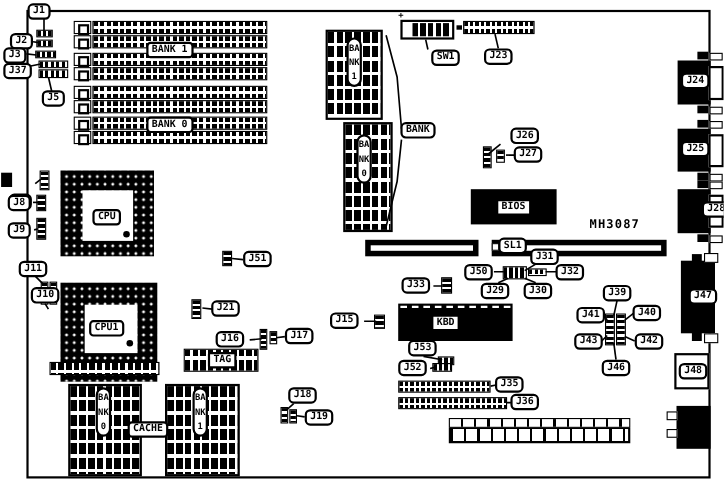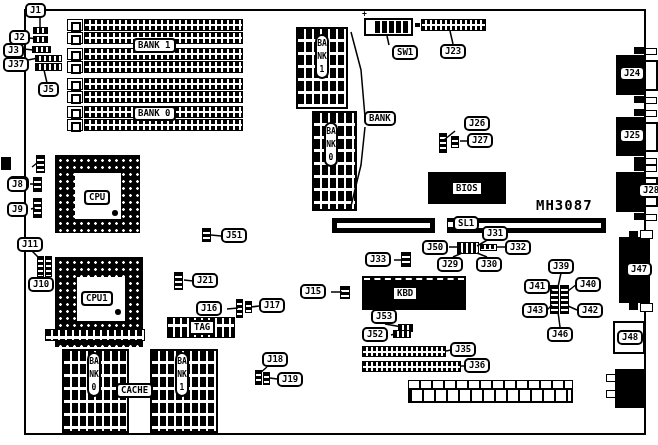--- a/index.html
+++ b/index.html
@@ -36,21 +36,21 @@
   .portbox{position:absolute;z-index:2;background:#fff;border:2px solid #000}
   .tab{position:absolute;z-index:2;background:#fff;border:1px solid #000}
   
   .co{position:absolute;z-index:3;background:#fff;border:2px solid #000;border-radius:5px;
       font-size:9px;font-weight:bold;line-height:11px;padding:0 3px;white-space:nowrap}
   .lbl{position:absolute;z-index:3;background:#fff;border:2px solid #000;border-radius:2px;
       font-size:9px;font-weight:bold;line-height:11px;padding:0 3px;white-space:nowrap}
   .vlabel{position:absolute;z-index:3;background:#fff;border:2px solid #000;border-radius:7px;
       width:14px;font-size:8px;font-weight:bold;line-height:13px;text-align:center;
       word-break:break-all;padding:1px 0}
-  .txt{position:absolute;z-index:3;font-size:14px;font-weight:bold;letter-spacing:1px;white-space:nowrap}
+  .txt{position:absolute;z-index:3;font-size:11px;font-weight:bold;letter-spacing:1px;white-space:nowrap}
   svg.ptr{position:absolute;left:0;top:0;z-index:2}
 </style>
 </head>
 <body>
 
 <div id="board">
 
   <svg class="ptr" width="658" height="445">
     <rect x="25" y="10" width="620" height="424" fill="none" stroke="#000" stroke-width="2"></rect>
     <g stroke="#000" stroke-width="1.5" fill="none">
@@ -198,21 +198,21 @@
   <div class="co" style="left:8px;top:176px">J7</div>
   <div class="co" style="left:7px;top:177px">J8</div>
   <div class="co" style="left:7px;top:202px">J9</div>
   <div class="pga" style="left:55px;top:155px;width:85px;height:78px"></div>
   <div class="pga-inner" style="left:75px;top:173px;width:46px;height:46px"></div>
   <div class="lbl" style="left:84px;top:190px;border-radius:4px">CPU</div>
   <div class="dot" style="left:112px;top:210px"></div>
   <div class="jmp-v" style="left:37px;top:256px;width:7px;height:21px"></div>
   <div class="jmp-v" style="left:45px;top:256px;width:7px;height:21px"></div>
   <div class="co" style="left:17px;top:237px">J11</div>
-  <div class="co" style="left:28px;top:277px">J10</div>
+  <div class="co" style="left:28px;top:261px">J10</div>
   <div class="pga" style="left:55px;top:257px;width:88px;height:90px"></div>
   <div class="pga-inner" style="left:77px;top:277px;width:48px;height:44px"></div>
   <div class="lbl" style="left:81px;top:291px;border-radius:4px">CPU1</div>
   <div class="dot" style="left:115px;top:309px"></div>
 
   <div class="jmp-v" style="left:174px;top:272px;width:9px;height:18px"></div>
   <div class="co" style="left:192px;top:273px">J21</div>
   <div class="jmp-v" style="left:236px;top:299px;width:7px;height:19px"></div>
   <div class="jmp-v" style="left:245px;top:301px;width:7px;height:12px"></div>
   <div class="co" style="left:196px;top:301px">J16</div>

